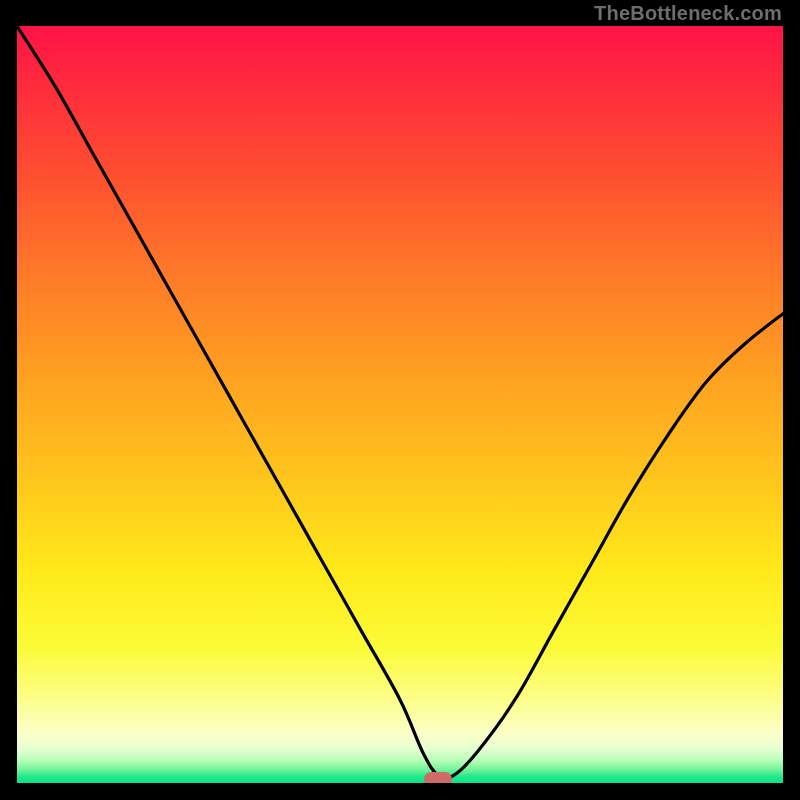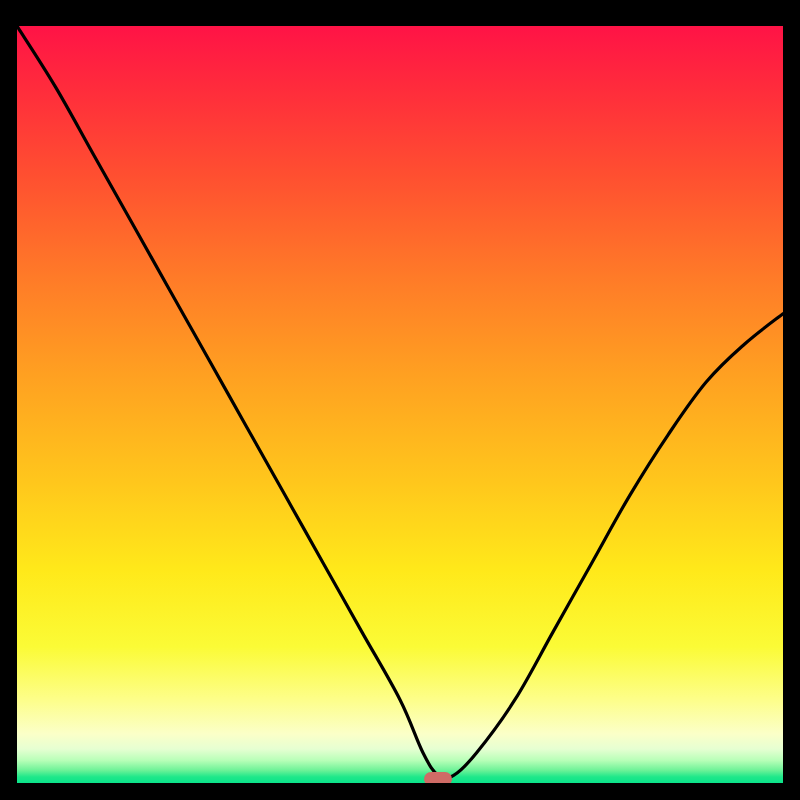--- a/index.html
+++ b/index.html
@@ -77,20 +77,21 @@
     border-radius: 7px;
     transform: translate(-50%, -50%);
     z-index: 12;
   }
 </style>
 </head>
 <body>
 
 <div class="frame">
 
+  <div class="attribution">TheBottleneck.com</div>
 
   <div class="plot-area">
     <div class="gradient-bg"></div>
 
     <svg class="curve" viewBox="0 0 766 757" preserveAspectRatio="none">
       <path id="curve-path" fill="none" stroke-width="3.2" stroke-linecap="round" stroke="#000000" d="M 0.00 0.00 C 6.89 10.90, 24.51 37.40, 38.30 60.56 C 52.09 83.72, 62.81 104.16, 76.60 128.69 C 90.39 153.22, 101.11 172.29, 114.90 196.82 C 128.69 221.35, 139.41 240.42, 153.20 264.95 C 166.99 289.48, 177.71 308.55, 191.50 333.08 C 205.29 357.61, 216.01 376.68, 229.80 401.21 C 243.59 425.74, 254.31 444.81, 268.10 469.34 C 281.89 493.87, 292.61 512.94, 306.40 537.47 C 320.19 562.00, 330.91 581.07, 344.70 605.60 C 358.49 630.13, 371.97 651.93, 383.00 673.73 C 394.03 695.53, 399.09 713.09, 405.98 726.72 C 412.87 740.35, 415.78 745.34, 421.30 749.43 C 426.82 753.52, 429.73 753.52, 436.62 749.43 C 443.51 745.34, 448.57 740.35, 459.60 726.72 C 470.63 713.09, 484.11 695.53, 497.90 673.73 C 511.69 651.93, 522.41 630.13, 536.20 605.60 C 549.99 581.07, 560.71 562.00, 574.50 537.47 C 588.29 512.94, 599.01 492.50, 612.80 469.34 C 626.59 446.18, 637.31 429.22, 651.10 408.78 C 664.89 388.34, 675.61 372.14, 689.40 355.79 C 703.19 339.44, 713.91 330.20, 727.70 317.94 C 741.49 305.68, 759.11 293.11, 766.00 287.66"></path>
     </svg>
 
     <div class="marker" id="marker" style="background: rgb(207, 107, 102); left: 421.3px; top: 753.215px;"></div>
   </div>

